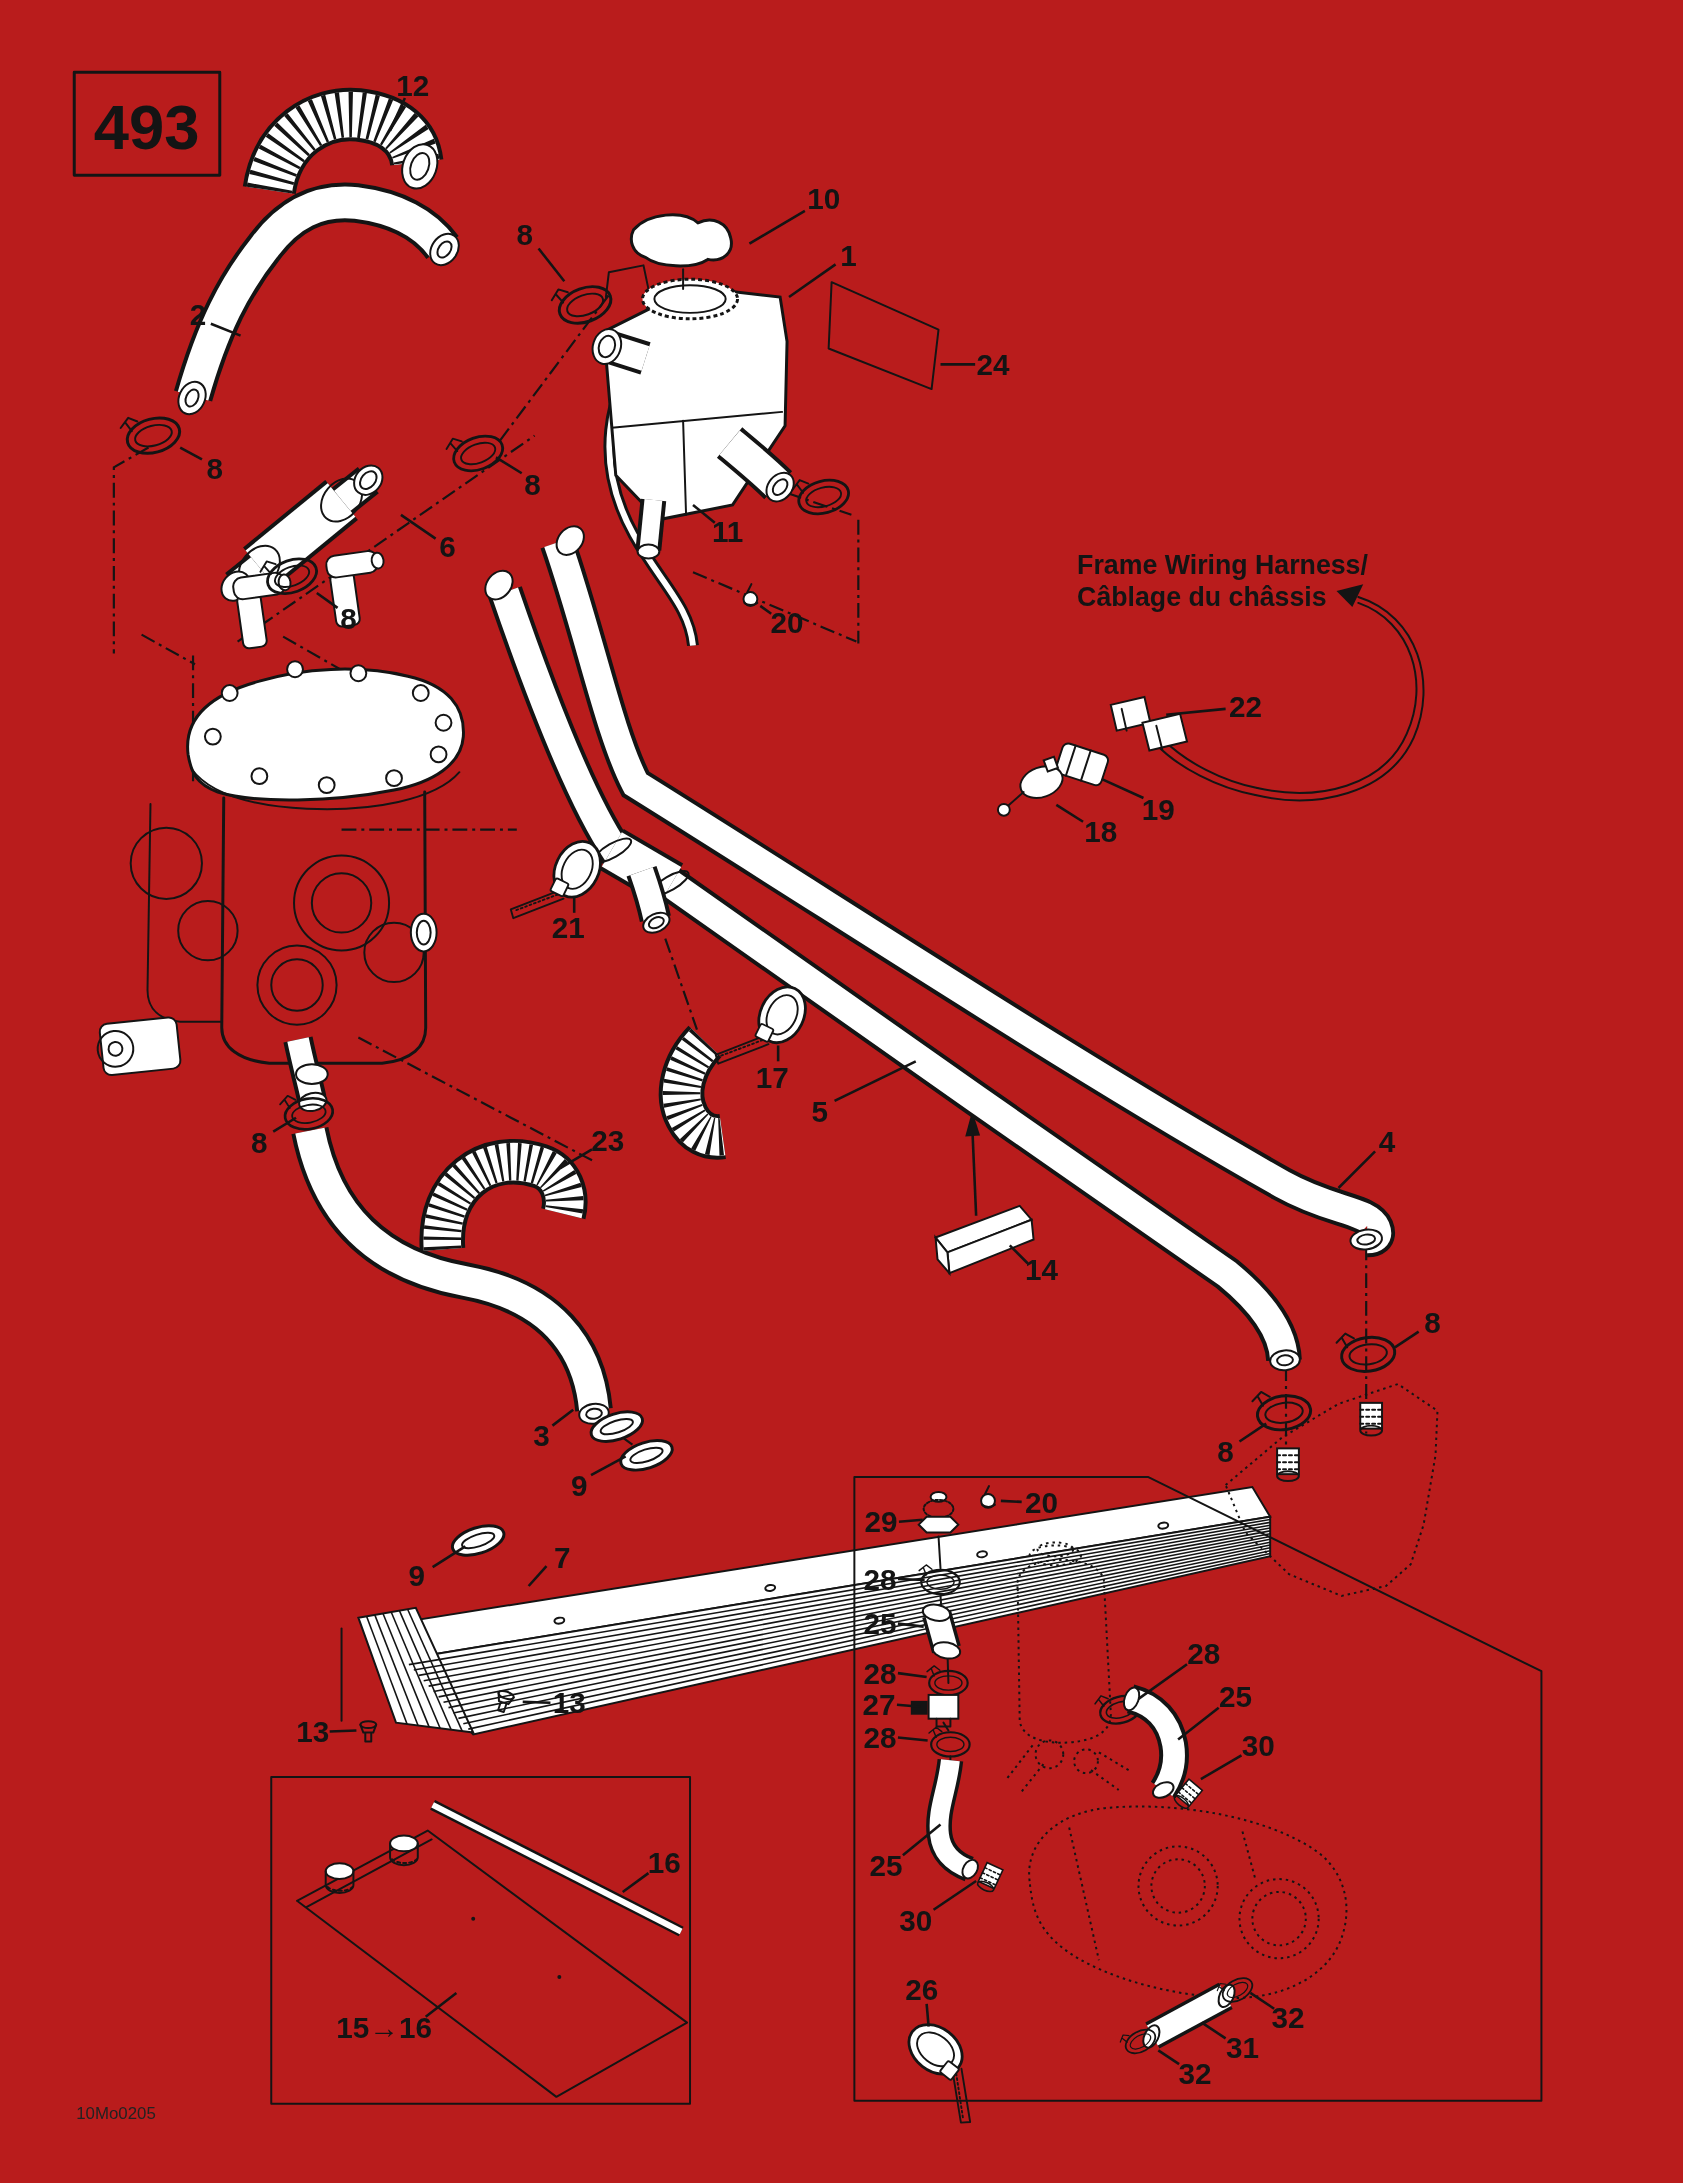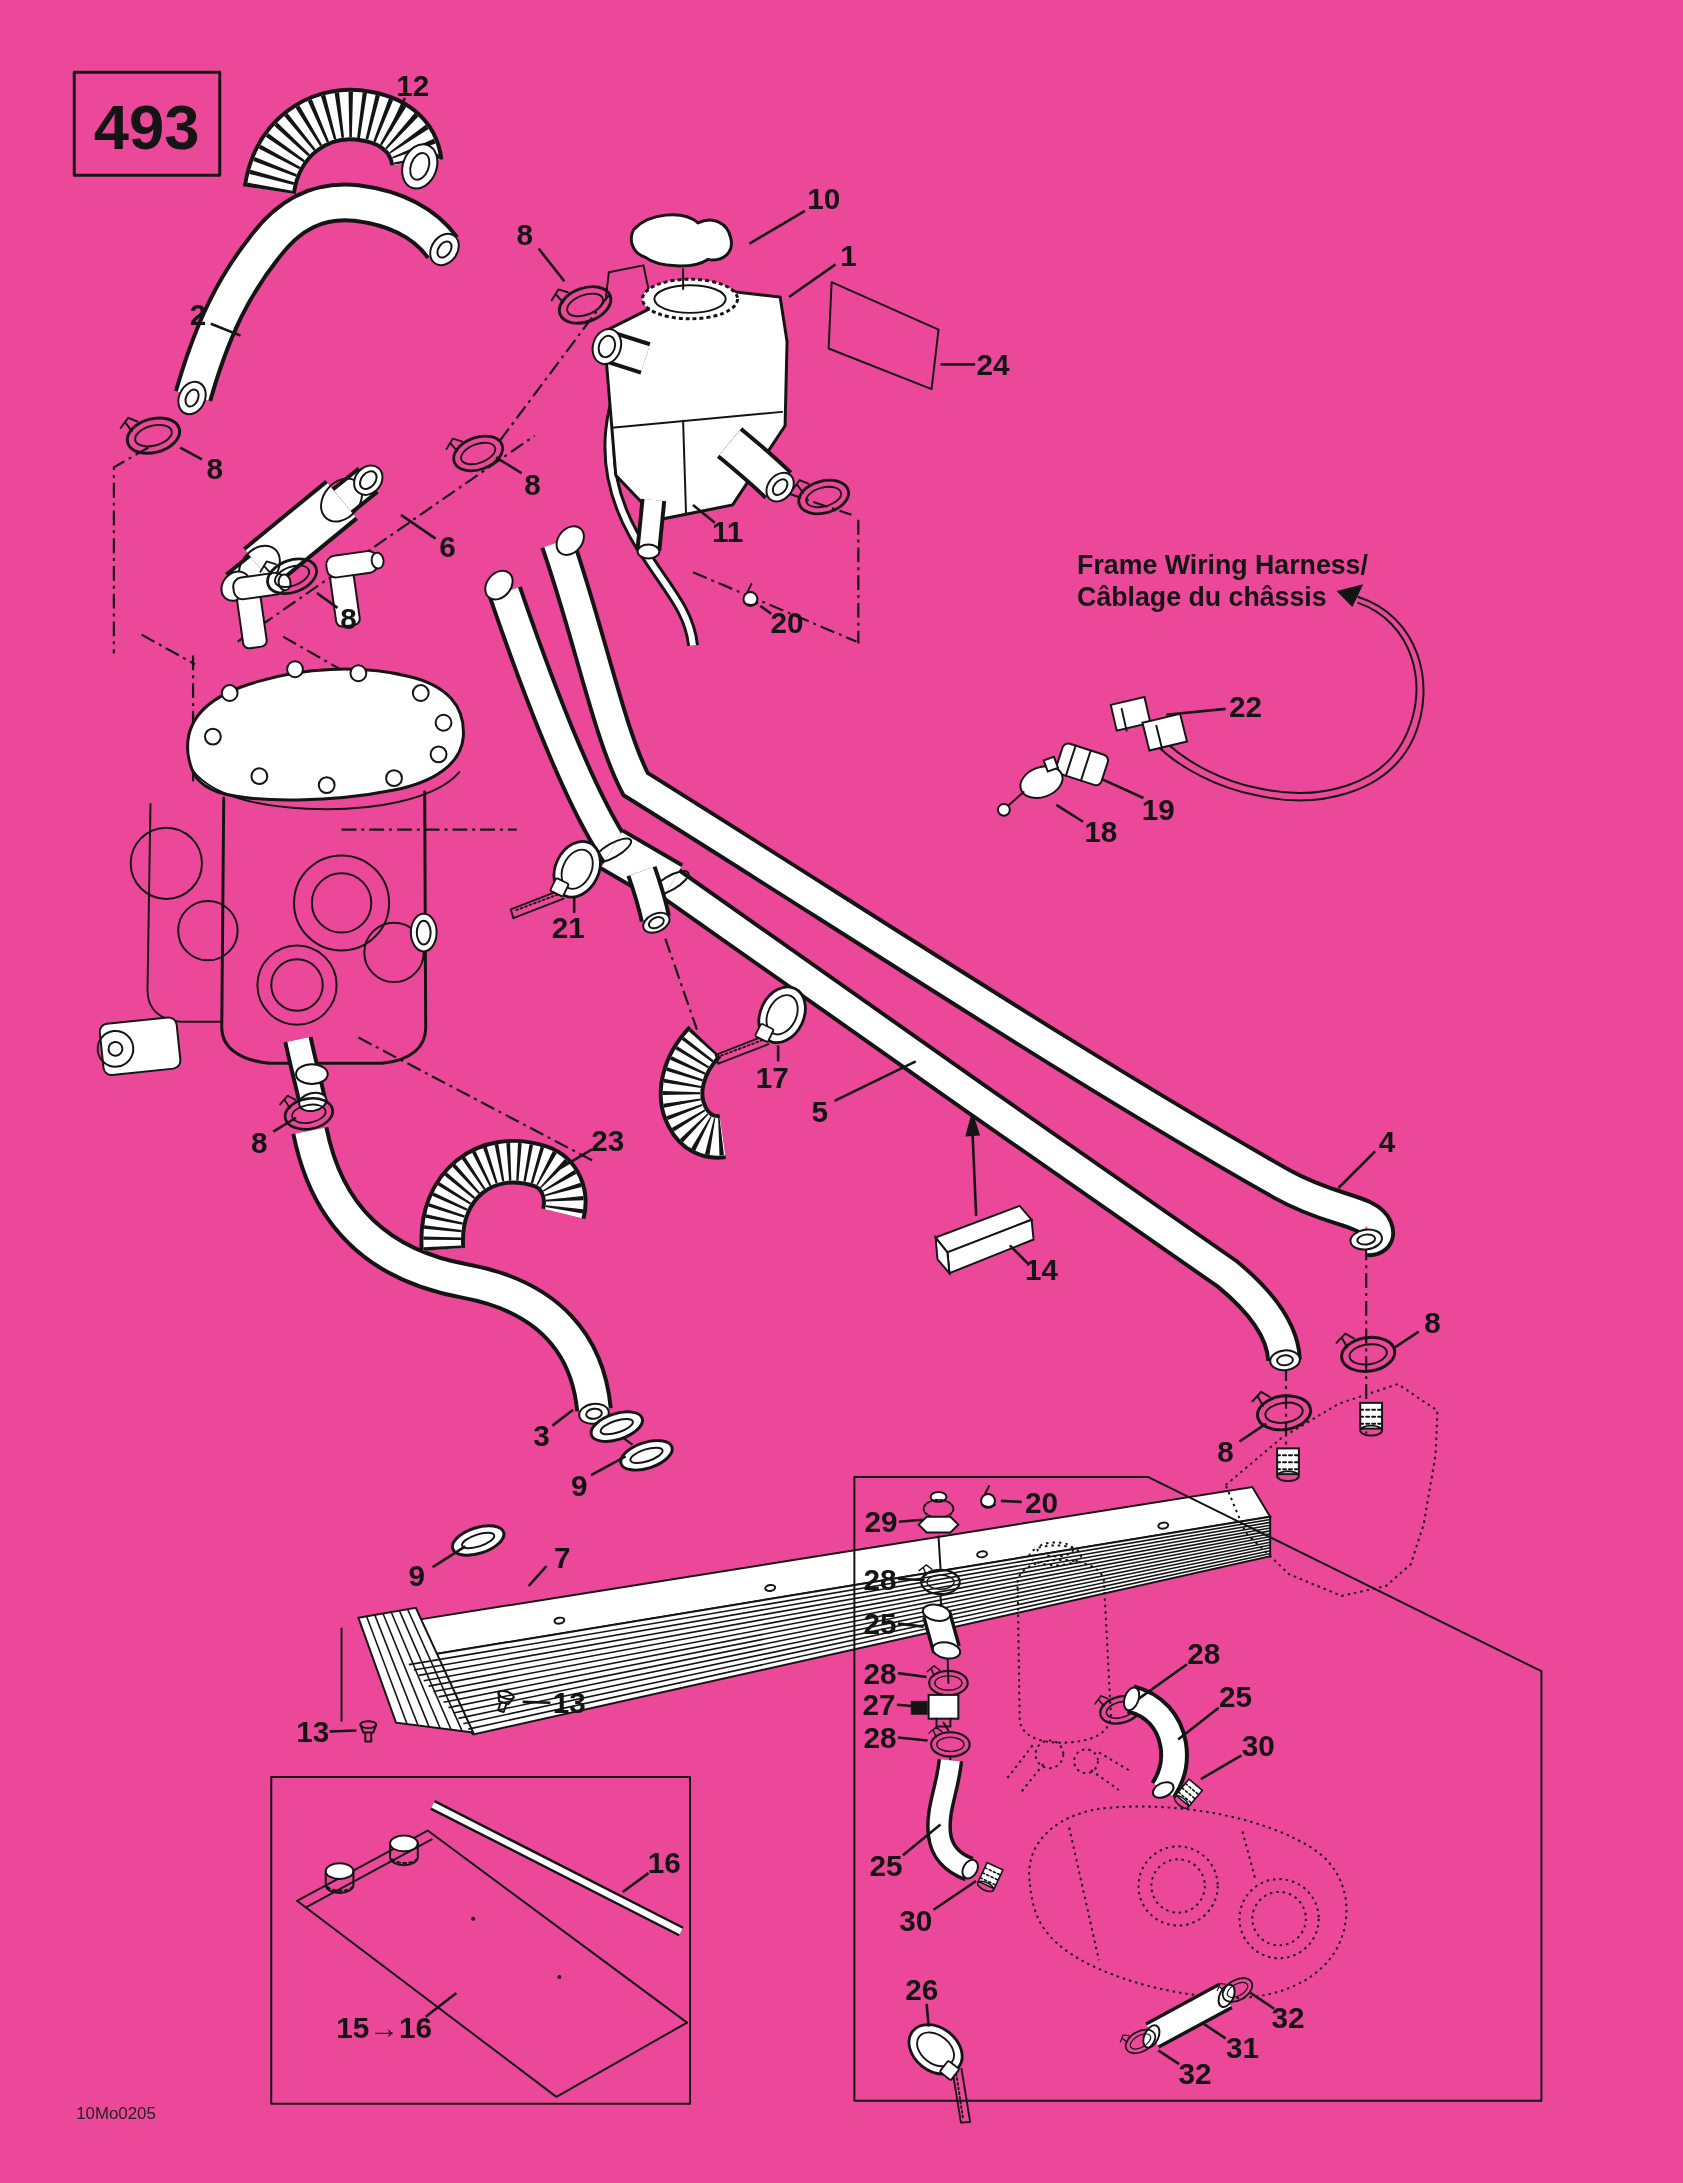--- a/index.html
+++ b/index.html
@@ -1,16 +1,16 @@
 <!DOCTYPE html>
 <html><head>
 <meta charset="utf-8">
 <style>
   html,body{margin:0;padding:0;background:#e8e8e8;}
-  .page{position:relative;width:1683px;height:2184px;background:#ec4899;margin:0 auto;
+  .page{position:relative;width:1683px;height:2184px;background:#b91c1c;margin:0 auto;
         font-family:"Liberation Sans",sans-serif;}
   svg{display:block}
   .ln{fill:none;stroke:#141414;stroke-width:3;stroke-linecap:round;stroke-linejoin:round}
   .ln2{fill:none;stroke:#141414;stroke-width:2;stroke-linecap:round;stroke-linejoin:round}
   .lnw{fill:#ffffff;stroke:#141414;stroke-width:3}
   .lnw2{fill:#ffffff;stroke:#141414;stroke-width:2}
   .sk{stroke:#141414;fill:none}
   .sw{stroke:#ffffff;fill:none}
   .dd{stroke:#141414;stroke-width:2.2;fill:none;stroke-dasharray:15 5 3 5}
   .dot{stroke:#141414;stroke-width:2;fill:none;stroke-dasharray:2.5 4}

